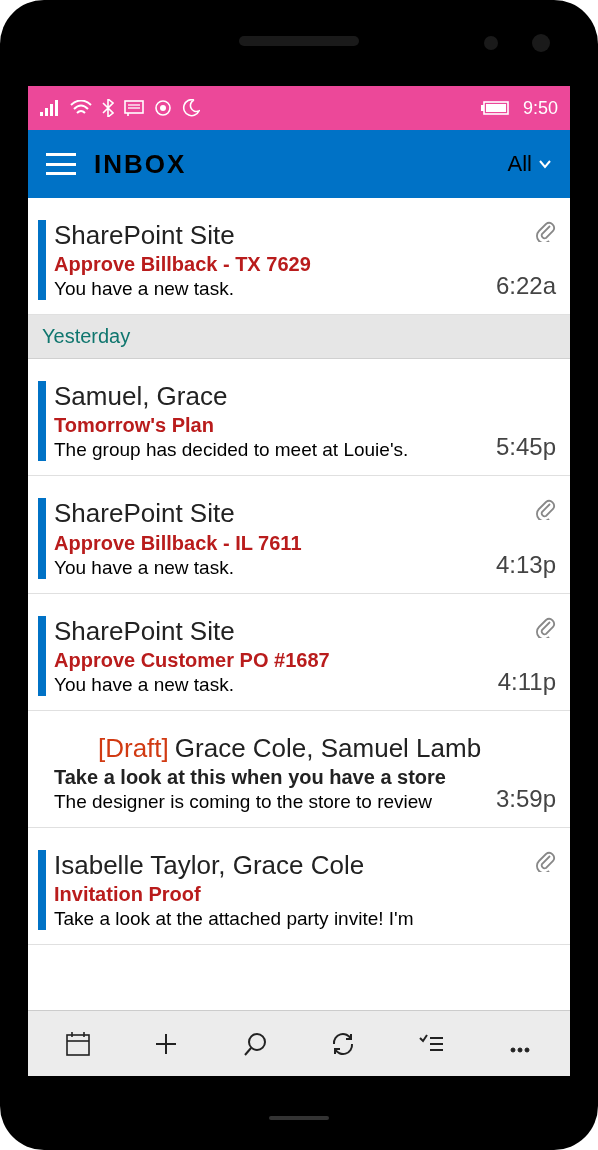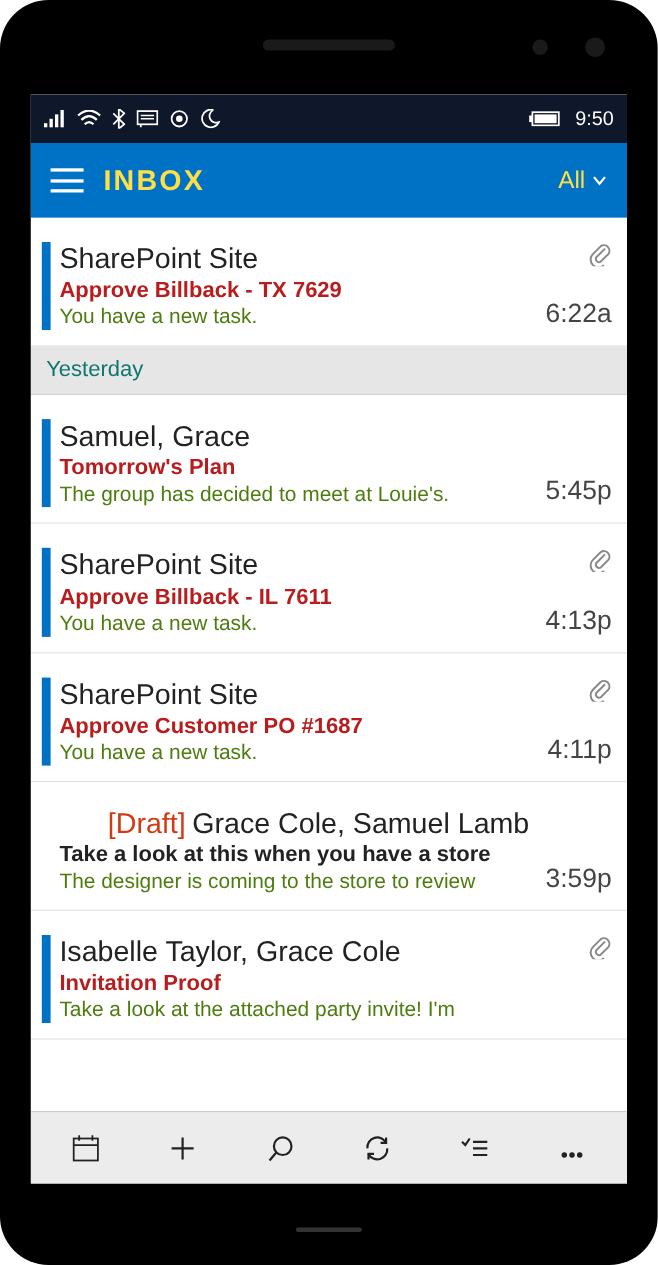--- a/index.html
+++ b/index.html
@@ -17,29 +17,29 @@
   .homebtn {
     position:absolute; bottom:30px; left:50%; transform:translateX(-50%);
     width:60px; height:4px; background:#333; border-radius:2px;
   }
   .screen {
     width: 100%; height: 100%; background: #fff; position: relative; overflow: hidden;
     display: flex; flex-direction: column;
   }
   
   .status {
-    height: 44px; background: #0f172a; color: #fff; display: flex; align-items: center;
+    height: 44px; background: #ec4899; color: #fff; display: flex; align-items: center;
     padding: 0 12px; font-size: 18px;
   }
   .status .left { display:flex; gap:10px; align-items:center; }
   .status .right { margin-left:auto; display:flex; gap:12px; align-items:center; }
   .status svg { display:block; }
   
   .appbar {
-    height: 68px; background: #0072c6; color:#fde047; display:flex; align-items:center;
+    height: 68px; background: #0072c6; color:#000000; display:flex; align-items:center;
     padding: 0 18px;
   }
   .hamburger { width:30px; height:22px; display:flex; flex-direction:column; justify-content:space-between; margin-right:18px; cursor:pointer; }
   .hamburger span { height:3px; background:#fff; width:100%; }
   .appbar .title { font-size:26px; font-weight:600; letter-spacing:2px; }
   .appbar .filter { margin-left:auto; font-size:22px; display:flex; align-items:center; gap:6px; cursor:pointer; }
   .chev { width:14px; height:14px; }
   
   .list { flex:1; overflow:hidden; background:#fff; }
   .group-header {
@@ -50,21 +50,21 @@
     display:flex; border-bottom:1px solid #e0e0e0; padding:22px 14px 14px 10px;
     position:relative;
   }
   .item .unread-bar { width:8px; background:#0072c6; margin-right:8px; align-self:stretch; }
   .item.read .unread-bar { visibility:hidden; }
   .item .content { flex:1; min-width:0; }
   .sender { font-size:26px; color:#222; font-weight:400; line-height:1.2; display:flex; gap:6px; }
   .draft-tag { color:#d13a12;margin-left:44px; }
   .subject { font-size:20px; color:#b91c1c; font-weight:600; margin-top:2px; }
   .subject.nocolor { color:#222; }
-  .preview { font-size:19px; color:#4d7c0f; margin-top:2px; white-space:nowrap; overflow:hidden; text-overflow:ellipsis; max-width:380px; }
+  .preview { font-size:19px; color:#000000; margin-top:2px; white-space:nowrap; overflow:hidden; text-overflow:ellipsis; max-width:380px; }
   .meta { display:flex; flex-direction:column; align-items:flex-end; justify-content:space-between; margin-left:8px; min-height:72px; }
   .attach { color:#777; }
   .time { font-size:24px; color:#444; }
   
   .bottombar {
     height: 66px; background:#ececec; border-top:1px solid #ccc;
     display:flex; align-items:center; justify-content:space-around; padding:0 6px;
   }
   .bottombar .btn { width:44px; height:44px; display:flex; align-items:center; justify-content:center; cursor:pointer; }
   .bottombar svg { stroke:#222; }

